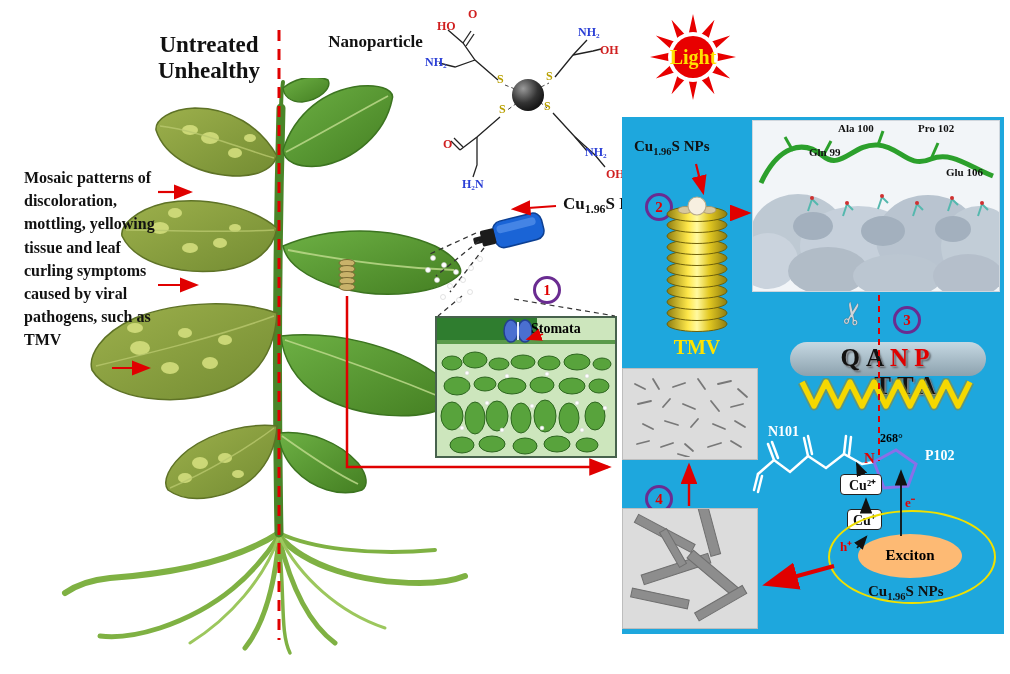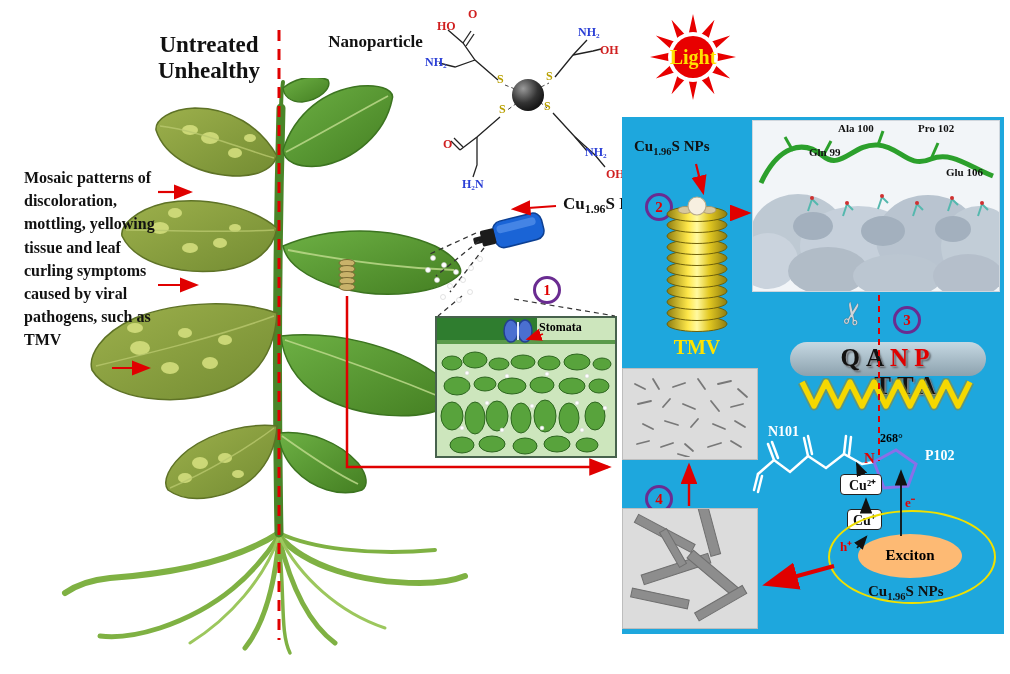--- a/index.html
+++ b/index.html
@@ -224,21 +224,21 @@
           <circle cx="50" cy="85" r="2"></circle>
           <circle cx="95" cy="88" r="2"></circle>
         <circle cx="140" cy="85" r="2"></circle>
           <circle cx="25" cy="110" r="2"></circle>
           <circle cx="65" cy="112" r="2"></circle>
         <circle cx="105" cy="110" r="2"></circle>
           <circle cx="145" cy="112" r="2"></circle>
           <circle cx="168" cy="90" r="2"></circle>
       </g>
     </svg>
-    <span class="lbl" style="left:102px;top:3px;font-size:12px;color:#000;">Stomata</span>
+    <span class="lbl" style="left:94px;top:3px;font-size:14px;color:#000;">Stomata</span>
   </div>
 
   <svg class="abs" style="left:648px;top:12px;" width="90" height="90" viewBox="0 0 90 90">
     <g transform="translate(45,45)">
       <polygon fill="#e80000" points="0,-43 5.2,-19.3 21.5,-37.2 14.1,-14.1 37.2,-21.5 19.3,-5.2 43,0 19.3,5.2 37.2,21.5 14.1,14.1 21.5,37.2 5.2,19.3 0,43 -5.2,19.3 -21.5,37.2 -14.1,14.1 -37.2,21.5 -19.3,5.2 -43,0 -19.3,-5.2 -37.2,-21.5 -14.1,-14.1 -21.5,-37.2 -5.2,-19.3"></polygon>
       <circle r="25" fill="#ffffff"></circle>
       <circle r="21" fill="#e80000"></circle>
     </g>
   </svg>
   <div class="abs" style="left:648px;top:12px;width:90px;height:90px;display:flex;align-items:center;justify-content:center;">

